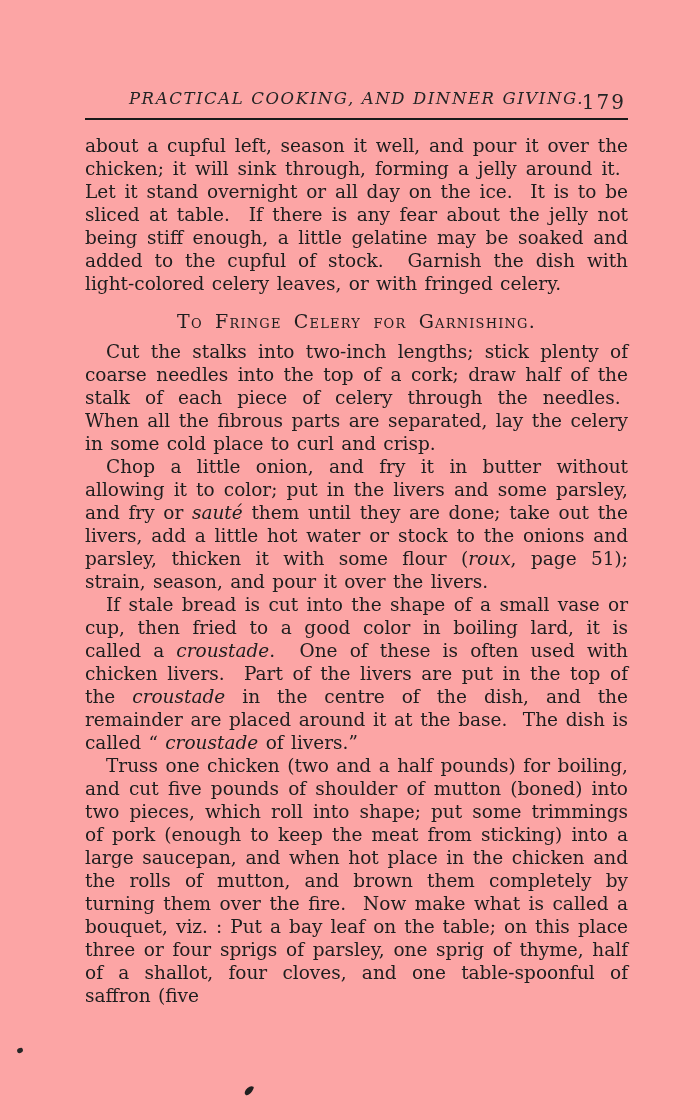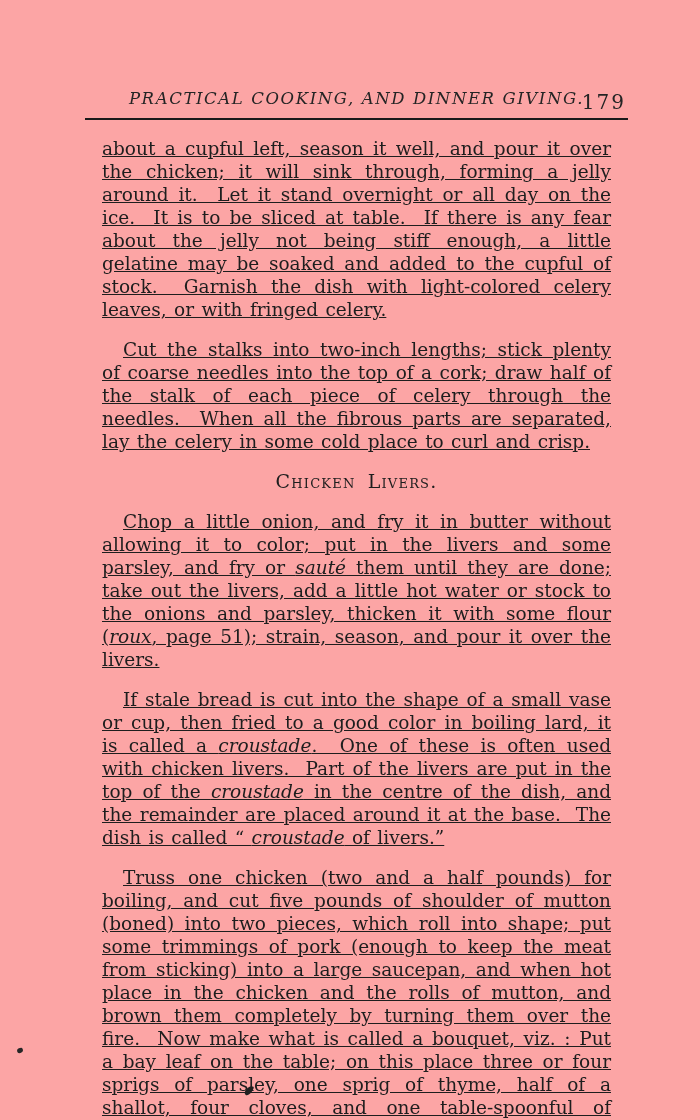--- a/index.html
+++ b/index.html
@@ -40,21 +40,21 @@
     background:#1a1a1a;
     margin-top:7px;
   }
   .content {
     margin-top:14px;
     font-size:18.5px;
     line-height:23px;
     text-align:justify;
     word-spacing:1.5px;
   }
-  p.para { margin:17px;text-decoration:underline; }
+  p.para { margin:0; }
   p.para.indent { text-indent:21px; }
   .sec-head {
     font-variant:small-caps;
     font-size:19px;
     letter-spacing:1.2px;
     word-spacing:5px;
     text-align:center;
     text-indent:0;
   }
   .content div.sec-head:nth-of-type(1) { margin:15px 0 7px; }
@@ -81,22 +81,22 @@
 
 <div class="page">
   <div class="column">
     <div class="running-head">
       <span>PRACTICAL COOKING, AND DINNER GIVING.</span>
       <span class="folio">179</span>
     </div>
     <div class="head-rule"></div>
     <div class="content">
         <p class="para"><span>about a cupful left, season it well, and pour it over the chicken; it will sink through, forming a jelly around it.&nbsp; Let it stand overnight or all day on the ice.&nbsp; It is to be sliced at table.&nbsp; If there is any fear about the jelly not being stiff enough, a little gelatine may be soaked and added to the cupful of stock.&nbsp; Garnish the dish with light-colored celery leaves, or with fringed celery.</span></p>
+        <div class="sec-head">To Fringe Celery for Garnishing.</div>
         <p class="para indent"><span>Cut the stalks into two-inch lengths; stick plenty of coarse needles into the top of a cork; draw half of the stalk of each piece of celery through the needles.&nbsp; When all the fibrous parts are separated, lay the celery in some cold place to curl and crisp.</span></p>
-        <div class="sec-head">Chicken Livers.</div>
         <p class="para indent"><span>Chop a little onion, and fry it in butter without allowing it to color; put in the livers and some parsley, and fry or </span><i>sauté</i><span> them until they are done; take out the livers, add a little hot water or stock to the onions and parsley, thicken it with some flour (</span><i>roux</i><span>, page 51); strain, season, and pour it over the livers.</span></p>
         <p class="para indent"><span>If stale bread is cut into the shape of a small vase or cup, then fried to a good color in boiling lard, it is called a </span><i>croustade</i><span>.&nbsp; One of these is often used with chicken livers.&nbsp; Part of the livers are put in the top of the </span><i>croustade</i><span> in the centre of the dish, and the remainder are placed around it at the base.&nbsp; The dish is called “ </span><i>croustade</i><span> of livers.”</span></p>
         <p class="para indent"><span>Truss one chicken (two and a half pounds) for boiling, and cut five pounds of shoulder of mutton (boned) into two pieces, which roll into shape; put some trimmings of pork (enough to keep the meat from sticking) into a large saucepan, and when hot place in the chicken and the rolls of mutton, and brown them completely by turning them over the fire.&nbsp; Now make what is called a bouquet, viz.&nbsp;: Put a bay leaf on the table; on this place three or four sprigs of parsley, one sprig of thyme, half of a shallot, four cloves, and one table-spoonful of saffron (five</span></p>
       </div>
   </div>
   <div class="speck1"></div>
   <div class="speck2"></div>
 </div>
 
 </body></html>

